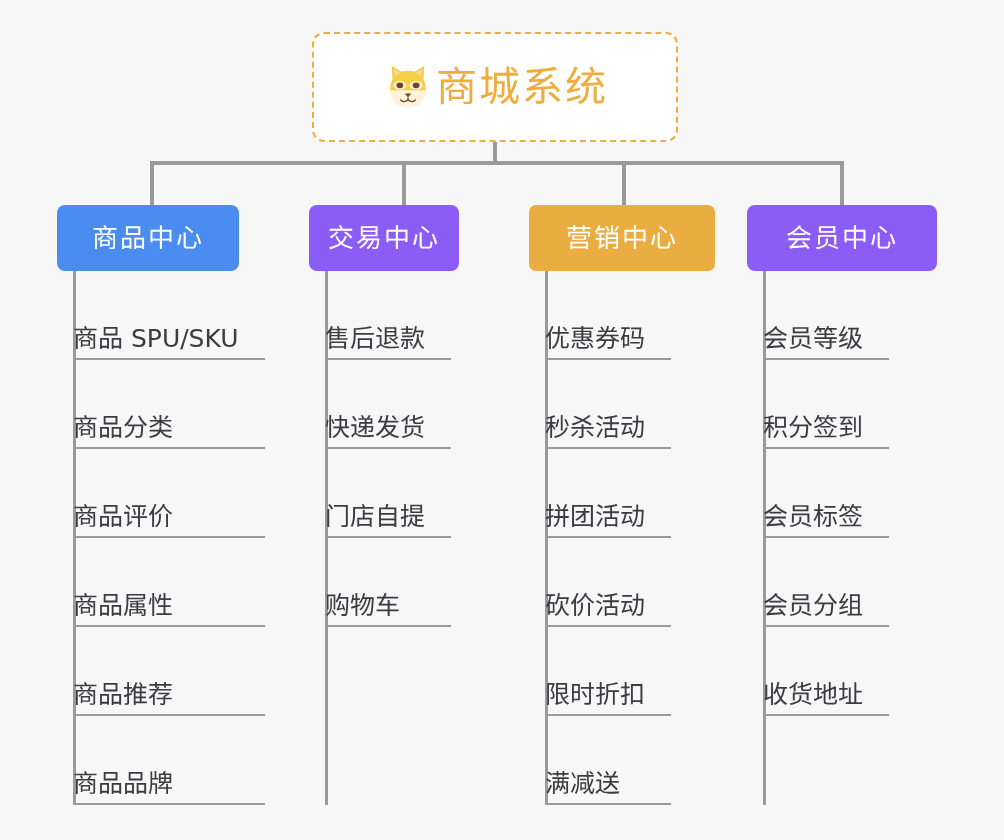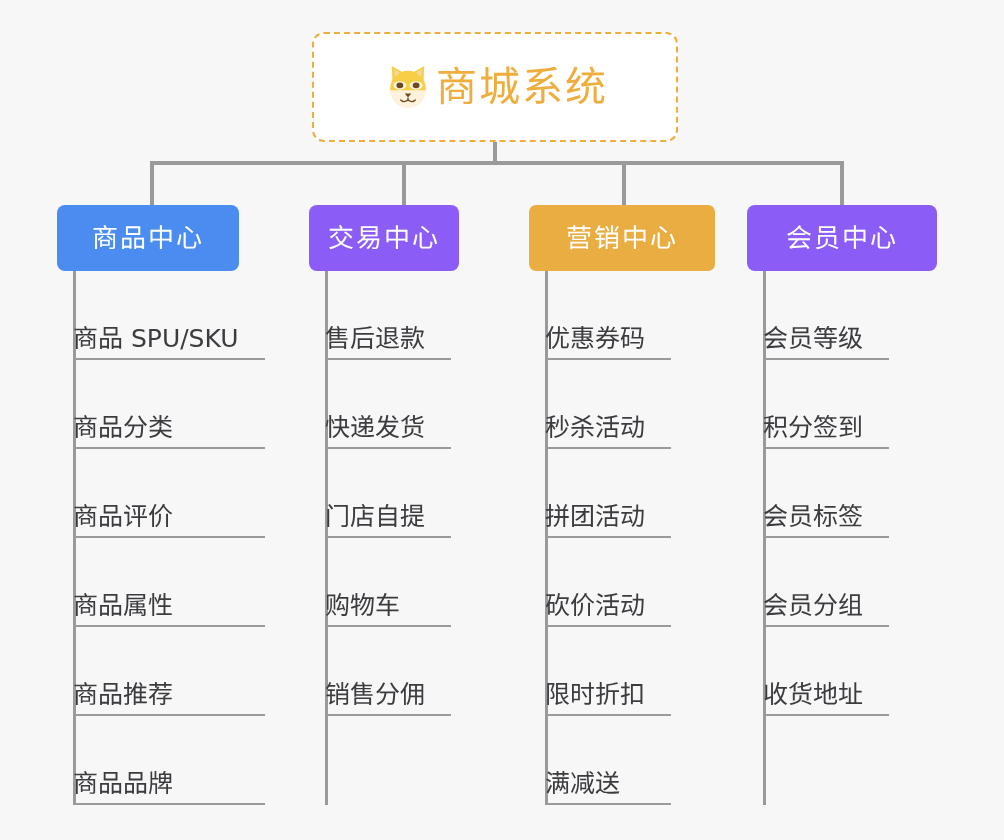--- a/index.html
+++ b/index.html
@@ -206,23 +206,20 @@
         </div>
       <div class="leaf">
           <span class="leaf-label">快递发货</span>
         </div>
       <div class="leaf">
           <span class="leaf-label">门店自提</span>
         </div>
       <div class="leaf">
           <span class="leaf-label">购物车</span>
         </div>
-      <div class="leaf">
-          <span class="leaf-label">销售分佣</span>
-        </div>
     </div>
   </div>
 
   <div class="column" style="left:529px">
     <div class="cat-box" style="width: 186px; background: rgb(234, 173, 66); border-radius: 7px;">
       <span class="cat-label">营销中心</span>
     </div>
     <div class="trunk" style="height: 534px; background: rgb(154, 154, 154);"></div>
     <div class="leaf-list">
       <div class="leaf">

